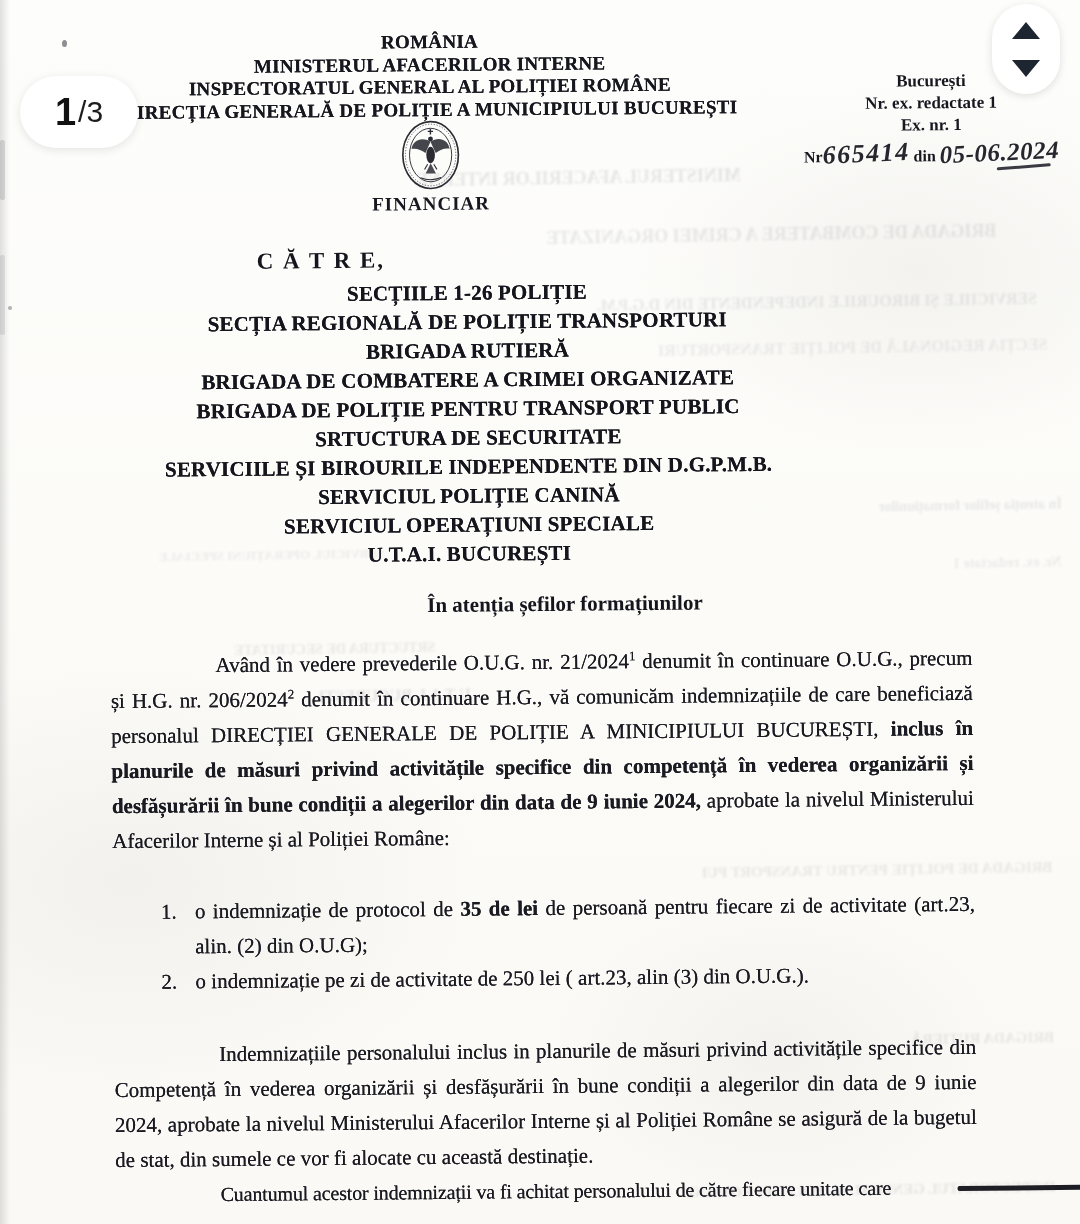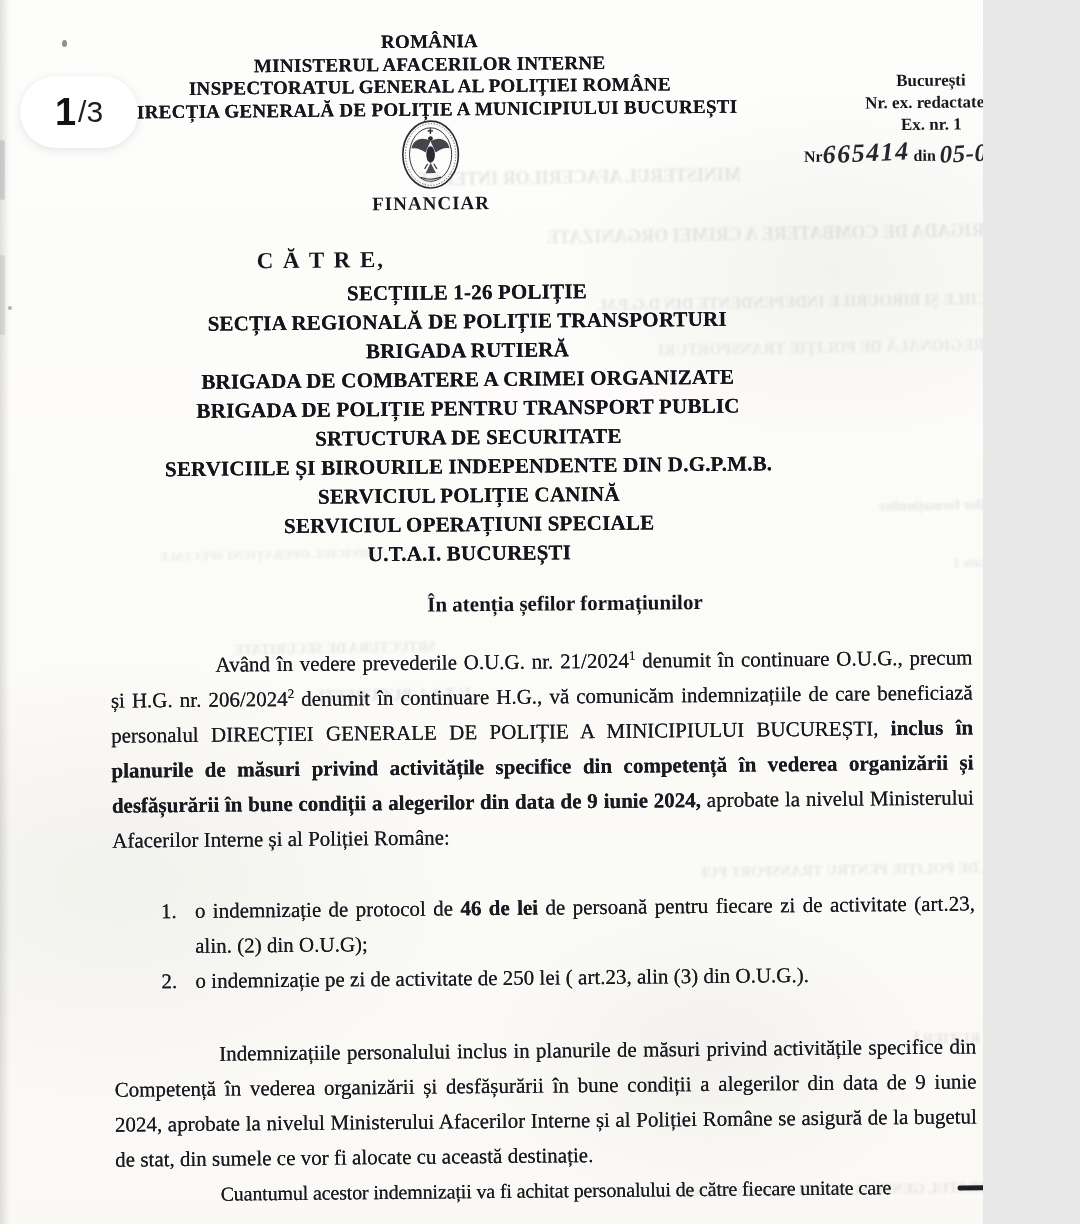--- a/index.html
+++ b/index.html
@@ -1,17 +1,17 @@
 <!DOCTYPE html>
 <html><head>
 <meta charset="utf-8">
 <style>
   html,body{margin:0;padding:0;background:#e8e8e8;}
   .screen{
-    position:relative;width:983px;height:1224px;overflow:hidden;
+    position:relative;width:1080px;height:1224px;overflow:hidden;
     background:
       radial-gradient(420px 260px at 85% 22%, rgba(160,155,145,.10), transparent 70%),
       radial-gradient(500px 320px at 12% 72%, rgba(150,148,140,.09), transparent 70%),
       radial-gradient(320px 220px at 72% 86%, rgba(150,148,140,.08), transparent 70%),
       linear-gradient(180deg,#fdfdfb,#faf9f5);
     font-family:"Liberation Serif","DejaVu Serif",serif;
     color:#1c1c24;
   }
   .edge-left{position:absolute;left:0;top:0;bottom:0;width:10px;
     background:linear-gradient(90deg,rgba(70,70,75,.16),transparent);pointer-events:none;}
@@ -139,21 +139,21 @@
         <div class="recipient-line">SERVICIUL OPERAȚIUNI SPECIALE</div>
         <div class="recipient-line">U.T.A.I. BUCUREȘTI</div>
       </div>
     <div class="attention">În atenția șefilor formațiunilor</div>
 
     <div class="doc-body">
         <p class="para m36"><span>Având în vedere prevederile O.U.G. nr. 21/2024</span><sup>1</sup><span> denumit în continuare O.U.G., precum și H.G. nr. 206/2024</span><sup>2</sup><span> denumit  în continuare H.G., vă comunicăm indemnizațiile de care beneficiază personalul DIRECȚIEI GENERALE DE POLIȚIE A MINICIPIULUI BUCUREȘTI, </span><span class="b">inclus în planurile de măsuri privind activitățile specifice din competență în vederea organizării și desfășurării în bune condiții a alegerilor din data de 9 iunie 2024,</span><span> aprobate la nivelul Ministerului Afacerilor Interne și al Poliției Române:</span></p>
         <div class="num-list">
           <div class="num-item">
             <span class="num">1.</span>
-            <span class="num-text"><span>o indemnizație de protocol de </span><span class="b">46 de lei</span><span> de persoană pentru fiecare zi de activitate (art.23, alin. (2) din O.U.G);</span></span>
+            <span class="num-text"><span>o indemnizație de protocol de </span><span class="b">35 de lei</span><span> de persoană pentru fiecare zi de activitate (art.23, alin. (2) din O.U.G);</span></span>
           </div>
           <div class="num-item">
             <span class="num">2.</span>
             <span class="num-text"><span>o indemnizație  pe zi de activitate de 250 lei ( art.23, alin (3) din O.U.G.).</span></span>
           </div>
         </div>
         <p class="para"><span>Indemnizațiile personalului inclus in planurile de măsuri privind activitățile specifice din Competență în vederea  organizării și desfășurării în bune condiții a alegerilor din data de 9 iunie 2024, aprobate la nivelul Ministerului Afacerilor Interne și al Poliției Române se asigură de la bugetul de stat, din sumele ce vor fi alocate cu această destinație.</span></p>
         <p class="para rel"><span>Cuantumul acestor indemnizații va fi achitat personalului de către fiecare unitate care</span><span class="redact-line"></span></p>
       </div>
 

